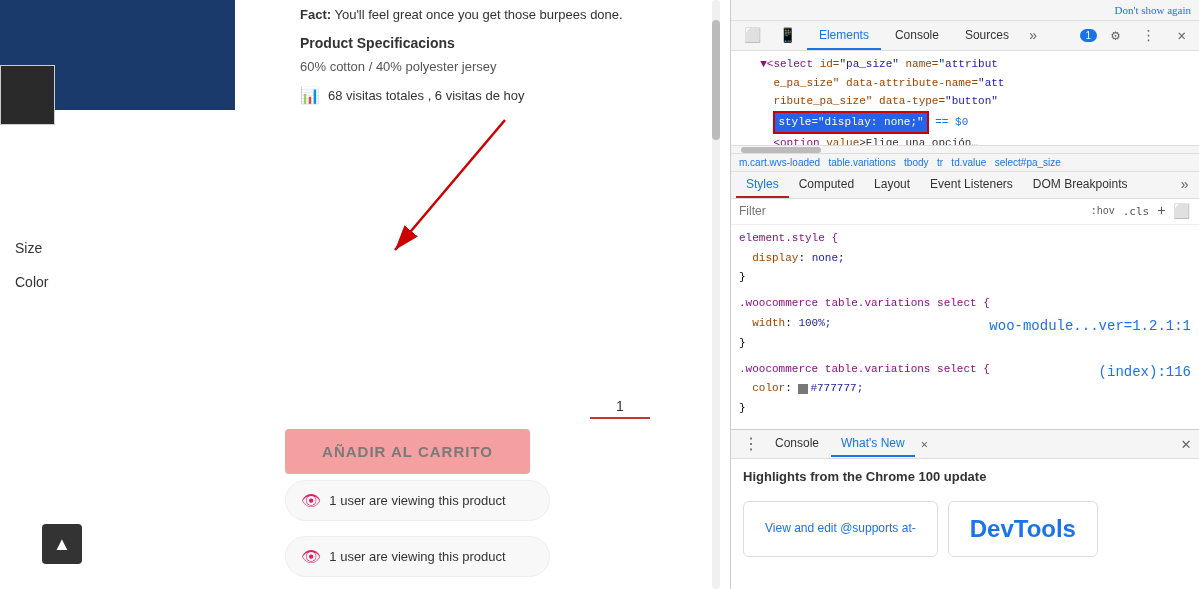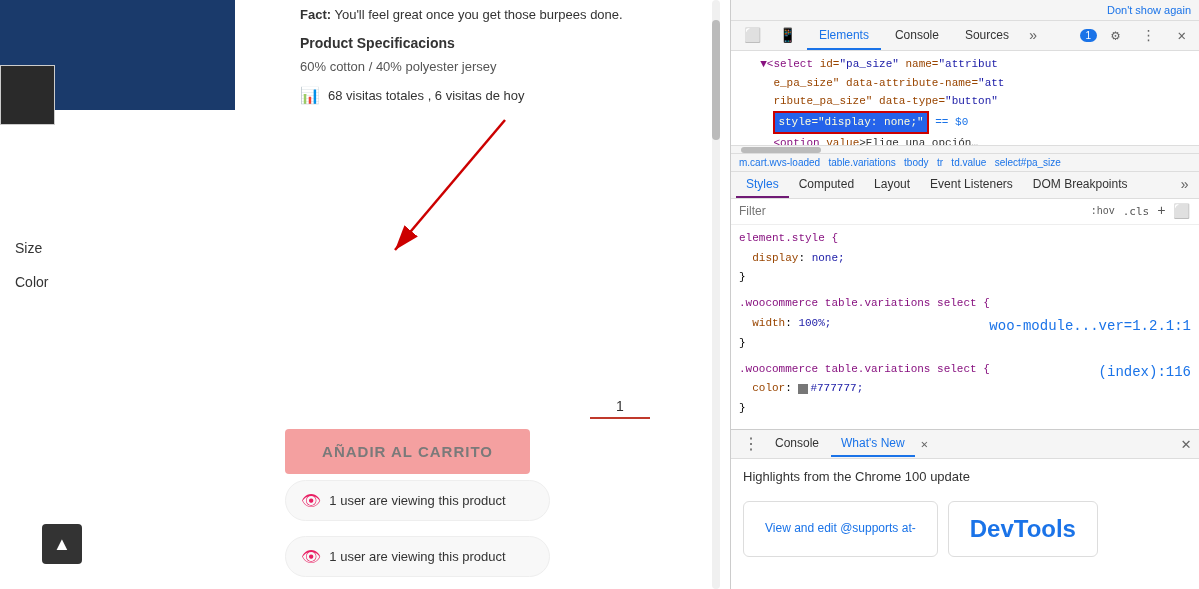--- a/index.html
+++ b/index.html
@@ -217,21 +217,21 @@
       justify-content: flex-end;
       padding: 4px 8px;
       border-bottom: 1px solid #ddd;
       background: #f5f5f5;
       gap: 6px;
     }
     .dont-show {
       font-size: 11px;
       color: #1a73e8;
       cursor: pointer;
-      font-family: Liberation Sans, sans-serif;
+      font-family: Liberation Serif, serif;
     }
 
     .devtools-tabs {
       display: flex;
       align-items: center;
       border-bottom: 1px solid #ddd;
       background: #f5f5f5;
       padding: 0 5px;
       gap: 2px;
     }
@@ -328,21 +328,21 @@
     }
     .styles-tab {
       padding: 5px 10px;
       font-size: 12px;
       font-family: Arial, sans-serif;
       cursor: pointer;
       color: #333;
       border-bottom: 2px solid transparent;
     }
     .styles-tab.active {
-      border-bottom: 2px solid #701a75;
+      border-bottom: 2px solid #b91c1c;
       color: #1a73e8;
     }
     .styles-tab-more {
       margin-left: auto;
       font-size: 14px;
       color: #666;
       cursor: pointer;
       padding: 5px;
     }
 
@@ -442,21 +442,21 @@
     }
 
     .console-content {
       padding: 8px 12px;
       font-size: 12px;
       font-family: Arial, sans-serif;
       color: #333;
       line-height: 1.6;
     }
     .console-highlight-title {
-      font-weight: normal;
+      font-weight: bold;
       font-size: 13px;
       margin-bottom: 13px;
     }
     .console-link-row {
       display: flex;
       gap: 10px;
       margin-top: 8px;
     }
     .console-link-box {
       border: 1px solid #ddd;

